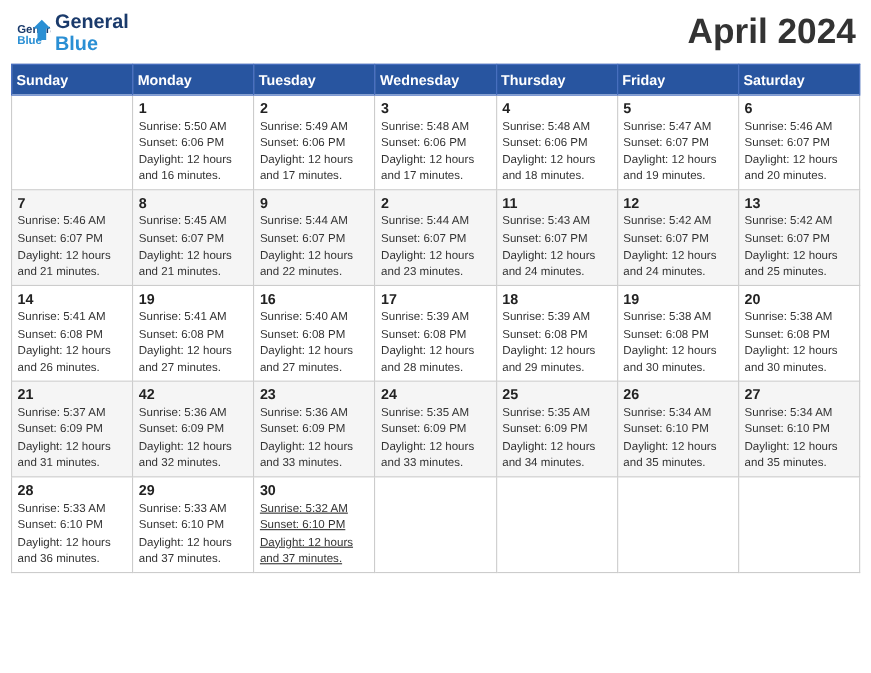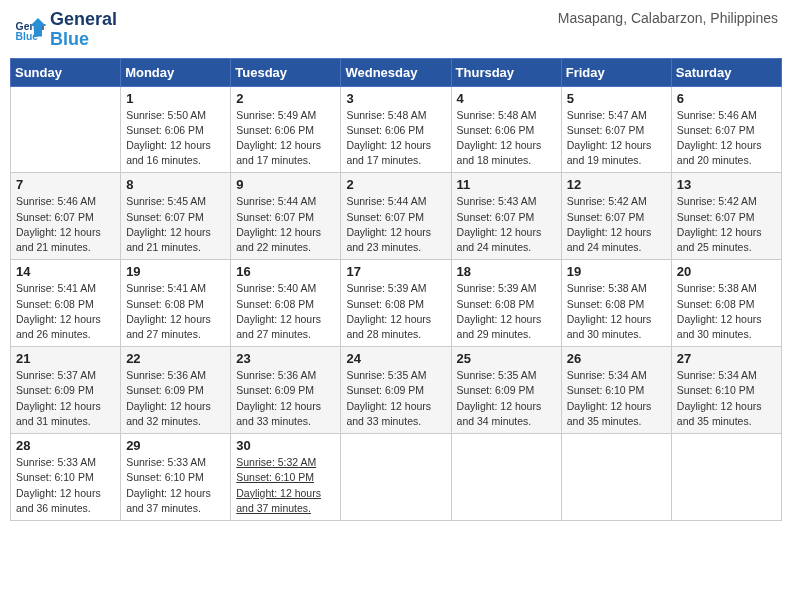--- a/index.html
+++ b/index.html
@@ -100,21 +100,21 @@
       <text x="2" y="20" font-size="13" font-weight="bold" fill="#1a3a6b">General</text>
       <text x="2" y="33" font-size="13" font-weight="bold" fill="#2a8fd4">Blue</text>
       <polygon points="30,5 40,15 35,15 35,28 25,28 25,15 20,15" fill="#2a8fd4"></polygon>
     </svg>
     <div class="logo-text">
       <span>General</span>
       <span style="color:#2a8fd4;">Blue</span>
     </div>
   </div>
   <div class="title-area">
-    <div class="location">Masapang, Calabarzon, Philippines</div>
+    <div class="month-title">April 2024</div>
   </div>
 </div>
 
 <table>
   <thead>
     <tr>
 
     <th>Sunday</th>
         <th>Monday</th>
         <th>Tuesday</th>
@@ -253,21 +253,21 @@
         </td>
       </tr>
       <tr>
         <td>
           <div class="day-number">21</div>
           <div class="day-info" style="white-space: pre-line;">Sunrise: 5:37 AM
 Sunset: 6:09 PM
 Daylight: 12 hours and 31 minutes.</div>
         </td>
         <td>
-          <div class="day-number">22</div>
+          <div class="day-number">42</div>
           <div class="day-info" style="white-space: pre-line;">Sunrise: 5:36 AM
 Sunset: 6:09 PM
 Daylight: 12 hours and 32 minutes.</div>
         </td>
         <td>
           <div class="day-number">23</div>
           <div class="day-info" style="white-space: pre-line;">Sunrise: 5:36 AM
 Sunset: 6:09 PM
 Daylight: 12 hours and 33 minutes.</div>
         </td>

